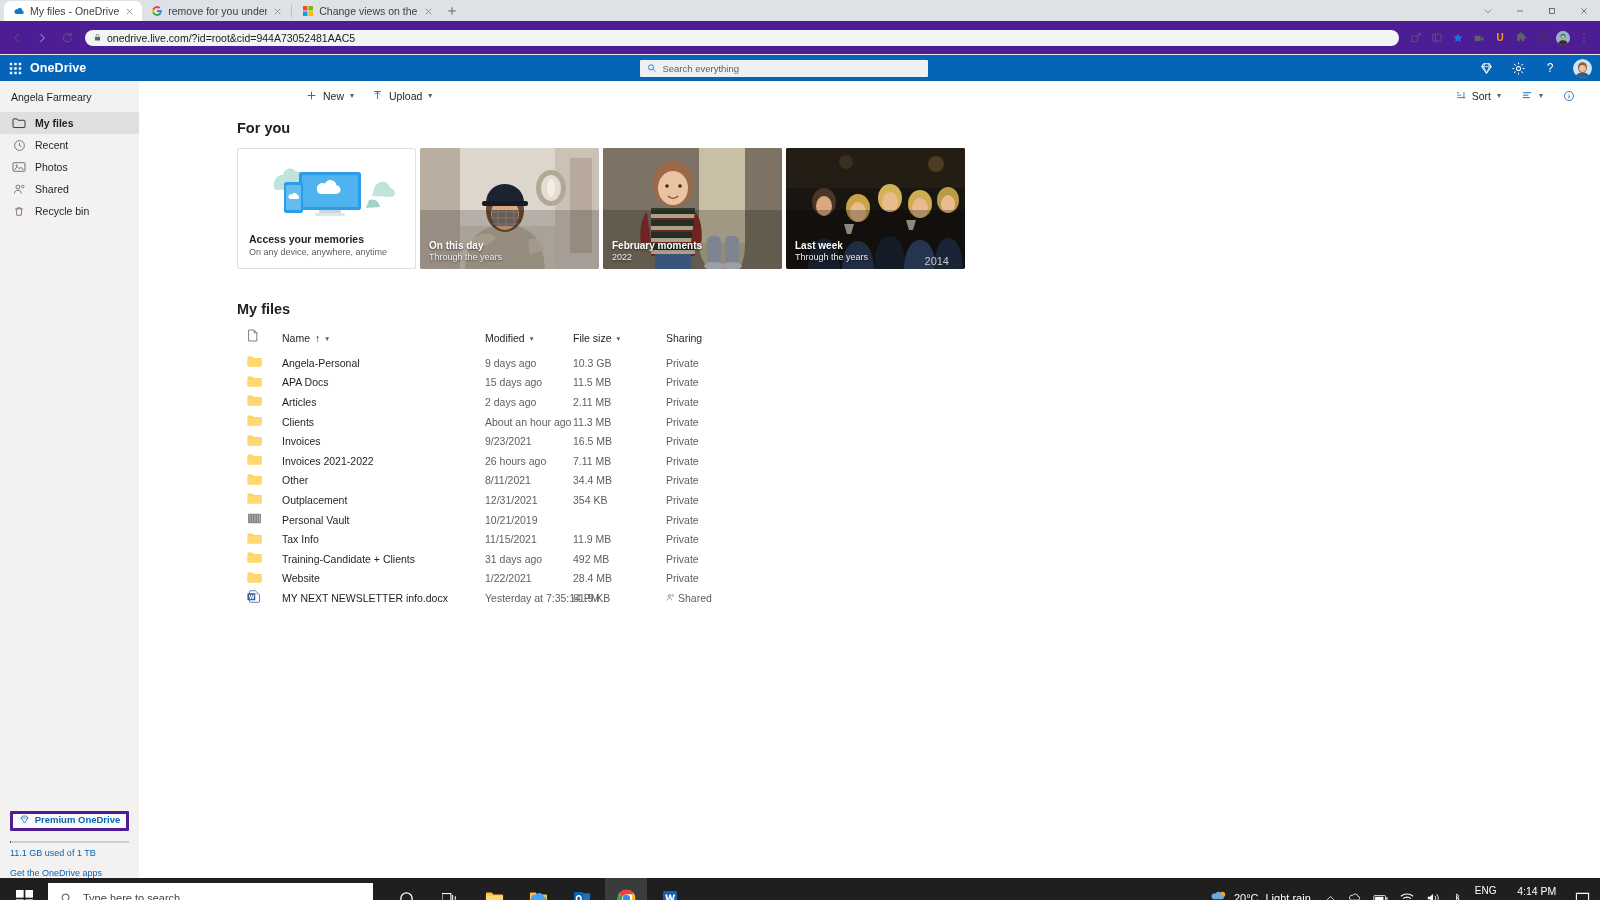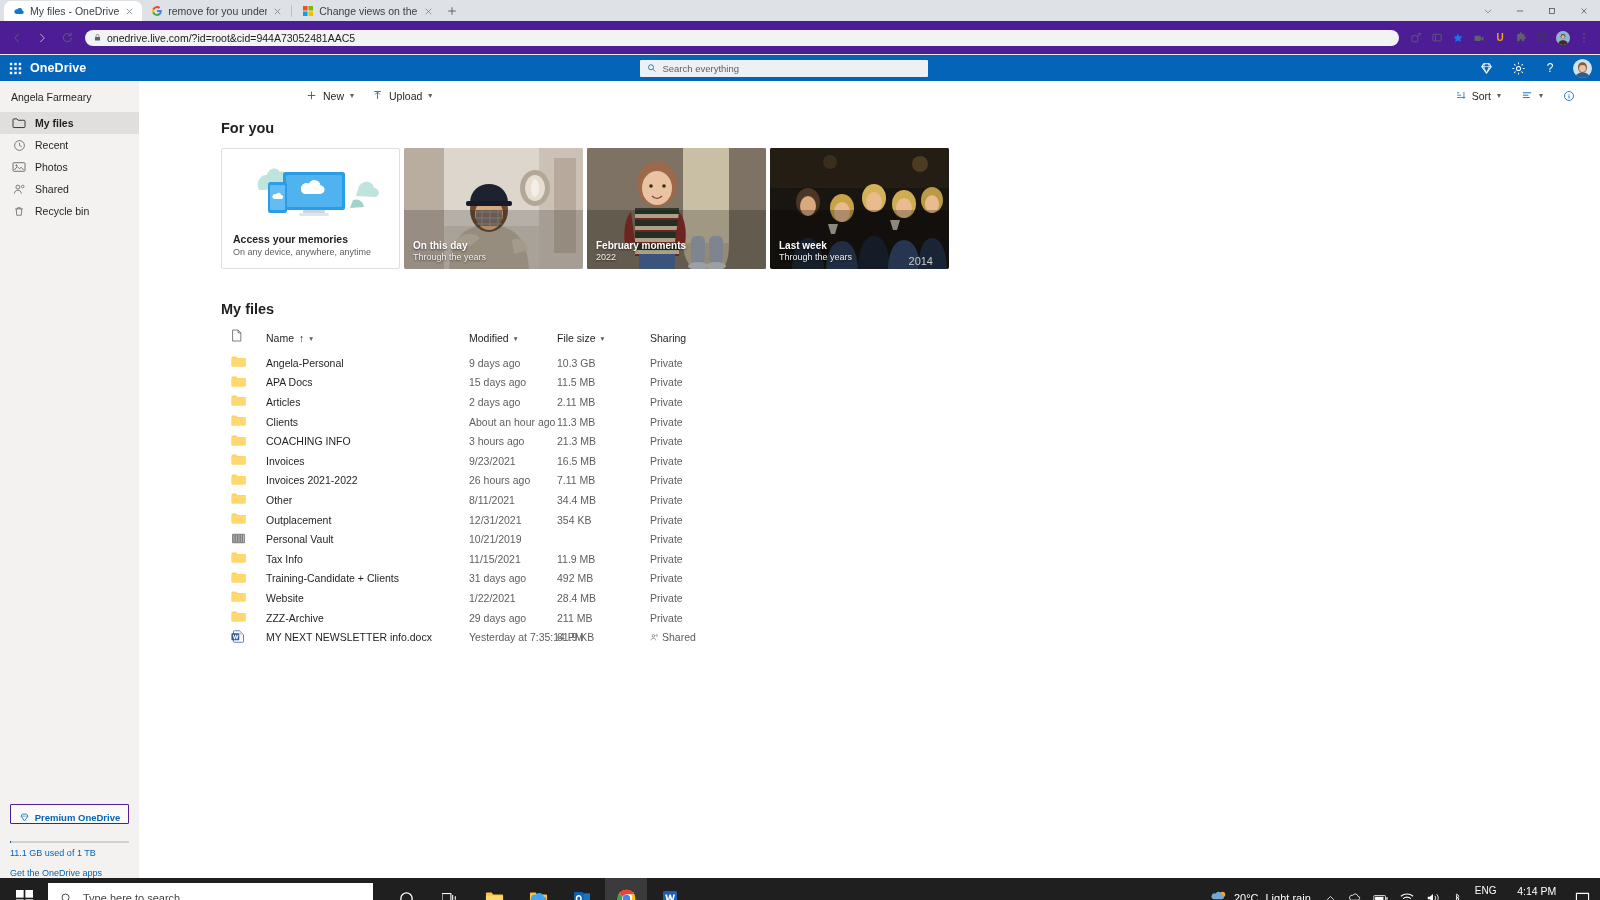--- a/index.html
+++ b/index.html
@@ -84,22 +84,22 @@
     height: 22px; display: flex; align-items: center; gap: 9px;
     padding-left: 12px; font-size: 10.5px; color: #201f1e; position: relative;
   }
   .nav-item.selected { background: #e1dfdd; font-weight: bold; }
   .nav-item.selected::before {
     content:""; position:absolute; left:0; top:3px; bottom:3px; width:2px; background:#0364b8; display:none;
   }
   .nav-ic { width: 14px; height:14px; flex:0 0 14px; display:flex; align-items:center; justify-content:center; }
   .sb-spacer { flex:1; }
   .premium-btn {
-    margin: 0 10px 17px 10px; height: 20px; border: 1px solid #4c1d95; background:#faf9f8;
-    display:flex; align-items:flex-end; justify-content:center; gap:5px;
+    margin: 0 10px 10px 10px; height: 20px; border: 3px solid #4c1d95; background:#faf9f8;
+    display:flex; align-items:flex-start; justify-content:center; gap:5px;
     font-size: 9.5px; color: #0364b8; font-weight: bold; border-radius:1px;
   }
   .storage { padding: 0 10px; }
   .storage-bar { height: 2px; background: #d2d0ce; position: relative; margin-bottom: 5px; }
   .storage-bar i { position:absolute; left:0; top:0; bottom:0; width:1.2%; background:#0364b8; display:block; }
   .storage-txt { font-size: 9px; color: #0364b8; }
   .getapps { font-size: 9px; color: #0364b8; padding: 10px 0 0 10px; }
 
   
   .main { flex: 1; display: flex; flex-direction: column; min-width: 0; }
@@ -108,21 +108,21 @@
     gap: 0; position: relative; background:#fff;
   }
   .cmd {
     display:flex; align-items:center; gap: 6px; padding: 0 9px; height: 22px;
     font-size: 10.5px; color: #201f1e;
   }
   .cmd .chev { font-size: 8px; color:#605e5c; }
   .cmdbar-right { position:absolute; right: 16px; display:flex; align-items:center; gap: 2px; }
   .cmdbar-right .cmd { color:#201f1e; }
 
-  .content { flex: 1; overflow: hidden; padding-left: 82px; }
+  .content { flex: 1; overflow: hidden; padding-left: 82px; margin-left: 16px; }
 
   .sec-title { font-size: 14.5px; font-weight: bold; color: #201f1e; margin-bottom: 12px; }
   .foryou { margin-top: 10px; }
 
   .cards { display: flex; gap: 4px; }
   .card {
     width: 179px; height: 121px; border-radius: 2px; overflow: hidden;
     position: relative; flex: 0 0 179px;
   }
   .card.promo { background: #fff; border: 1px solid #e1dfdd; }
@@ -734,34 +734,20 @@
                   <span class="share-cell">
                     <span>Private</span>
                   </span>
                 </td>
               </tr>
               <tr>
                 <td><span style="padding-left:10px;display:inline-block;"><svg class="ficon" viewBox="0 0 16 14">
                       <path d="M.5 2.6a.9.9 0 0 1 .9-.9h4.2l1.3 1.6h8.1a.8.8 0 0 1 .8.8v7.4a.8.8 0 0 1-.8.8H1.3a.8.8 0 0 1-.8-.8z" fill="#fcd462"></path>
                       <path d="M.5 4.4h15v7.1a.8.8 0 0 1-.8.8H1.3a.8.8 0 0 1-.8-.8z" fill="#ffd970"></path>
                     </svg></span></td>
-                <td>COACHING INFO</td>
-                <td class="sub">3 hours ago</td>
-                <td class="sub">21.3 MB</td>
-                <td>
-                  <span class="share-cell">
-                    <span>Private</span>
-                  </span>
-                </td>
-              </tr>
-              <tr>
-                <td><span style="padding-left:10px;display:inline-block;"><svg class="ficon" viewBox="0 0 16 14">
-                      <path d="M.5 2.6a.9.9 0 0 1 .9-.9h4.2l1.3 1.6h8.1a.8.8 0 0 1 .8.8v7.4a.8.8 0 0 1-.8.8H1.3a.8.8 0 0 1-.8-.8z" fill="#fcd462"></path>
-                      <path d="M.5 4.4h15v7.1a.8.8 0 0 1-.8.8H1.3a.8.8 0 0 1-.8-.8z" fill="#ffd970"></path>
-                    </svg></span></td>
                 <td>Invoices</td>
                 <td class="sub">9/23/2021</td>
                 <td class="sub">16.5 MB</td>
                 <td>
                   <span class="share-cell">
                     <span>Private</span>
                   </span>
                 </td>
               </tr>
               <tr>
@@ -850,34 +836,20 @@
                 </td>
               </tr>
               <tr>
                 <td><span style="padding-left:10px;display:inline-block;"><svg class="ficon" viewBox="0 0 16 14">
                       <path d="M.5 2.6a.9.9 0 0 1 .9-.9h4.2l1.3 1.6h8.1a.8.8 0 0 1 .8.8v7.4a.8.8 0 0 1-.8.8H1.3a.8.8 0 0 1-.8-.8z" fill="#fcd462"></path>
                       <path d="M.5 4.4h15v7.1a.8.8 0 0 1-.8.8H1.3a.8.8 0 0 1-.8-.8z" fill="#ffd970"></path>
                     </svg></span></td>
                 <td>Website</td>
                 <td class="sub">1/22/2021</td>
                 <td class="sub">28.4 MB</td>
-                <td>
-                  <span class="share-cell">
-                    <span>Private</span>
-                  </span>
-                </td>
-              </tr>
-              <tr>
-                <td><span style="padding-left:10px;display:inline-block;"><svg class="ficon" viewBox="0 0 16 14">
-                      <path d="M.5 2.6a.9.9 0 0 1 .9-.9h4.2l1.3 1.6h8.1a.8.8 0 0 1 .8.8v7.4a.8.8 0 0 1-.8.8H1.3a.8.8 0 0 1-.8-.8z" fill="#fcd462"></path>
-                      <path d="M.5 4.4h15v7.1a.8.8 0 0 1-.8.8H1.3a.8.8 0 0 1-.8-.8z" fill="#ffd970"></path>
-                    </svg></span></td>
-                <td>ZZZ-Archive</td>
-                <td class="sub">29 days ago</td>
-                <td class="sub">211 MB</td>
                 <td>
                   <span class="share-cell">
                     <span>Private</span>
                   </span>
                 </td>
               </tr>
               <tr>
                 <td><span style="padding-left:10px;display:inline-block;"><svg class="ficon" viewBox="0 0 16 14">
                       <path d="M9 .8H3.4a.8.8 0 0 0-.8.8v10.8a.8.8 0 0 0 .8.8h9.2a.8.8 0 0 0 .8-.8V5z" fill="#fff" stroke="#2b579a" stroke-width=".8"></path>
                       <path d="M9 .8V5h4.4z" fill="#c5d4ea"></path>

